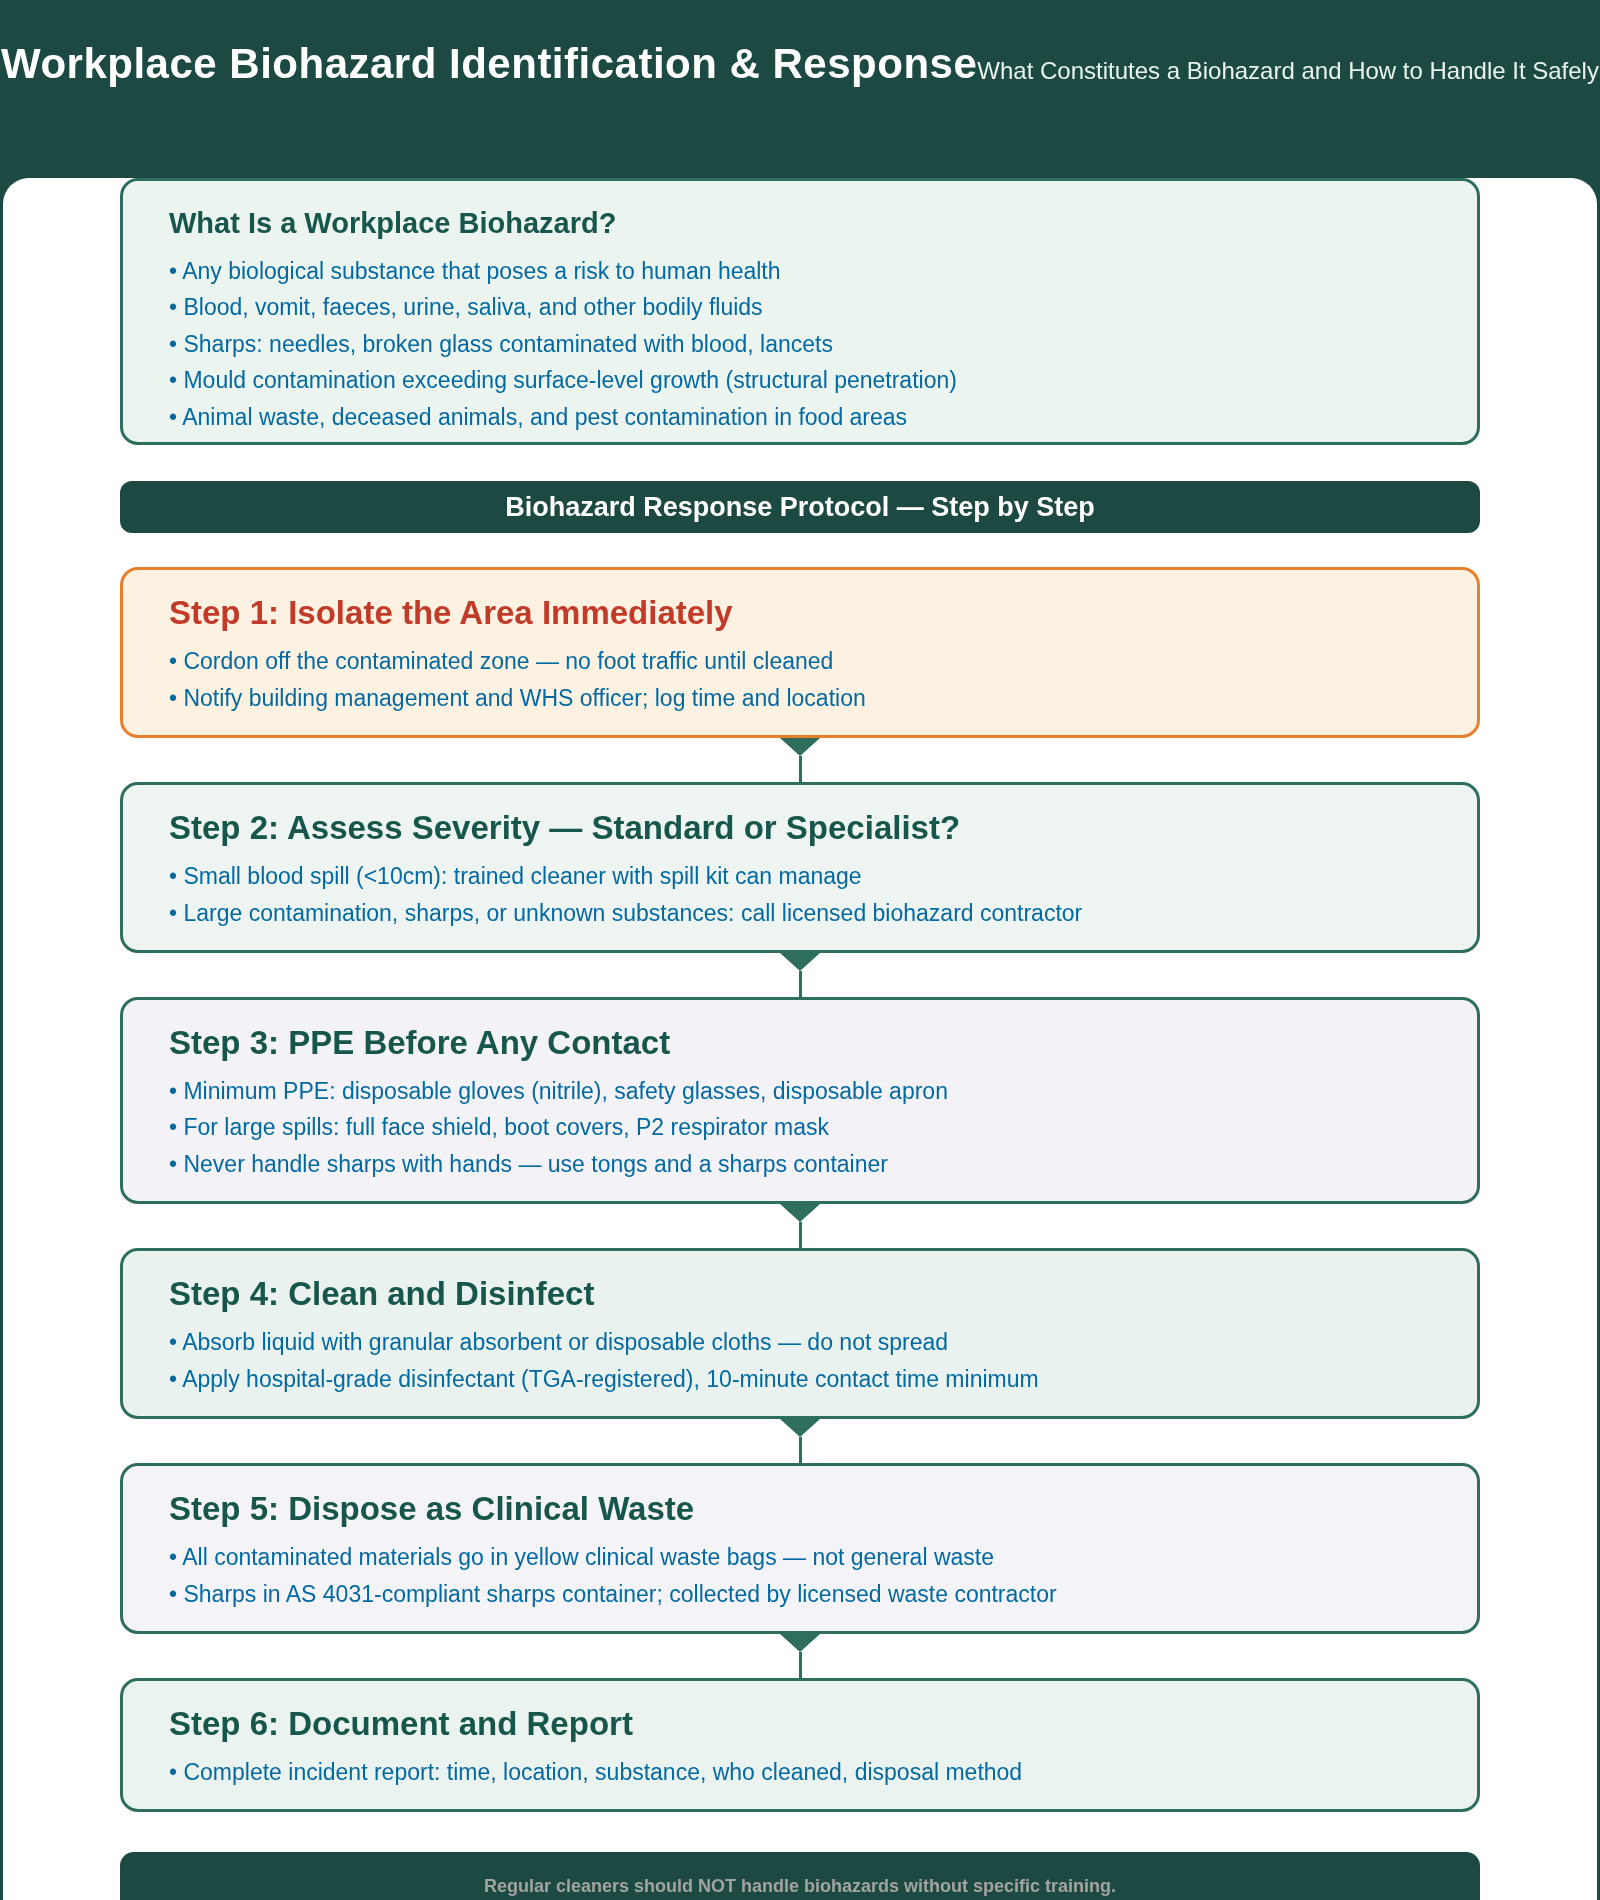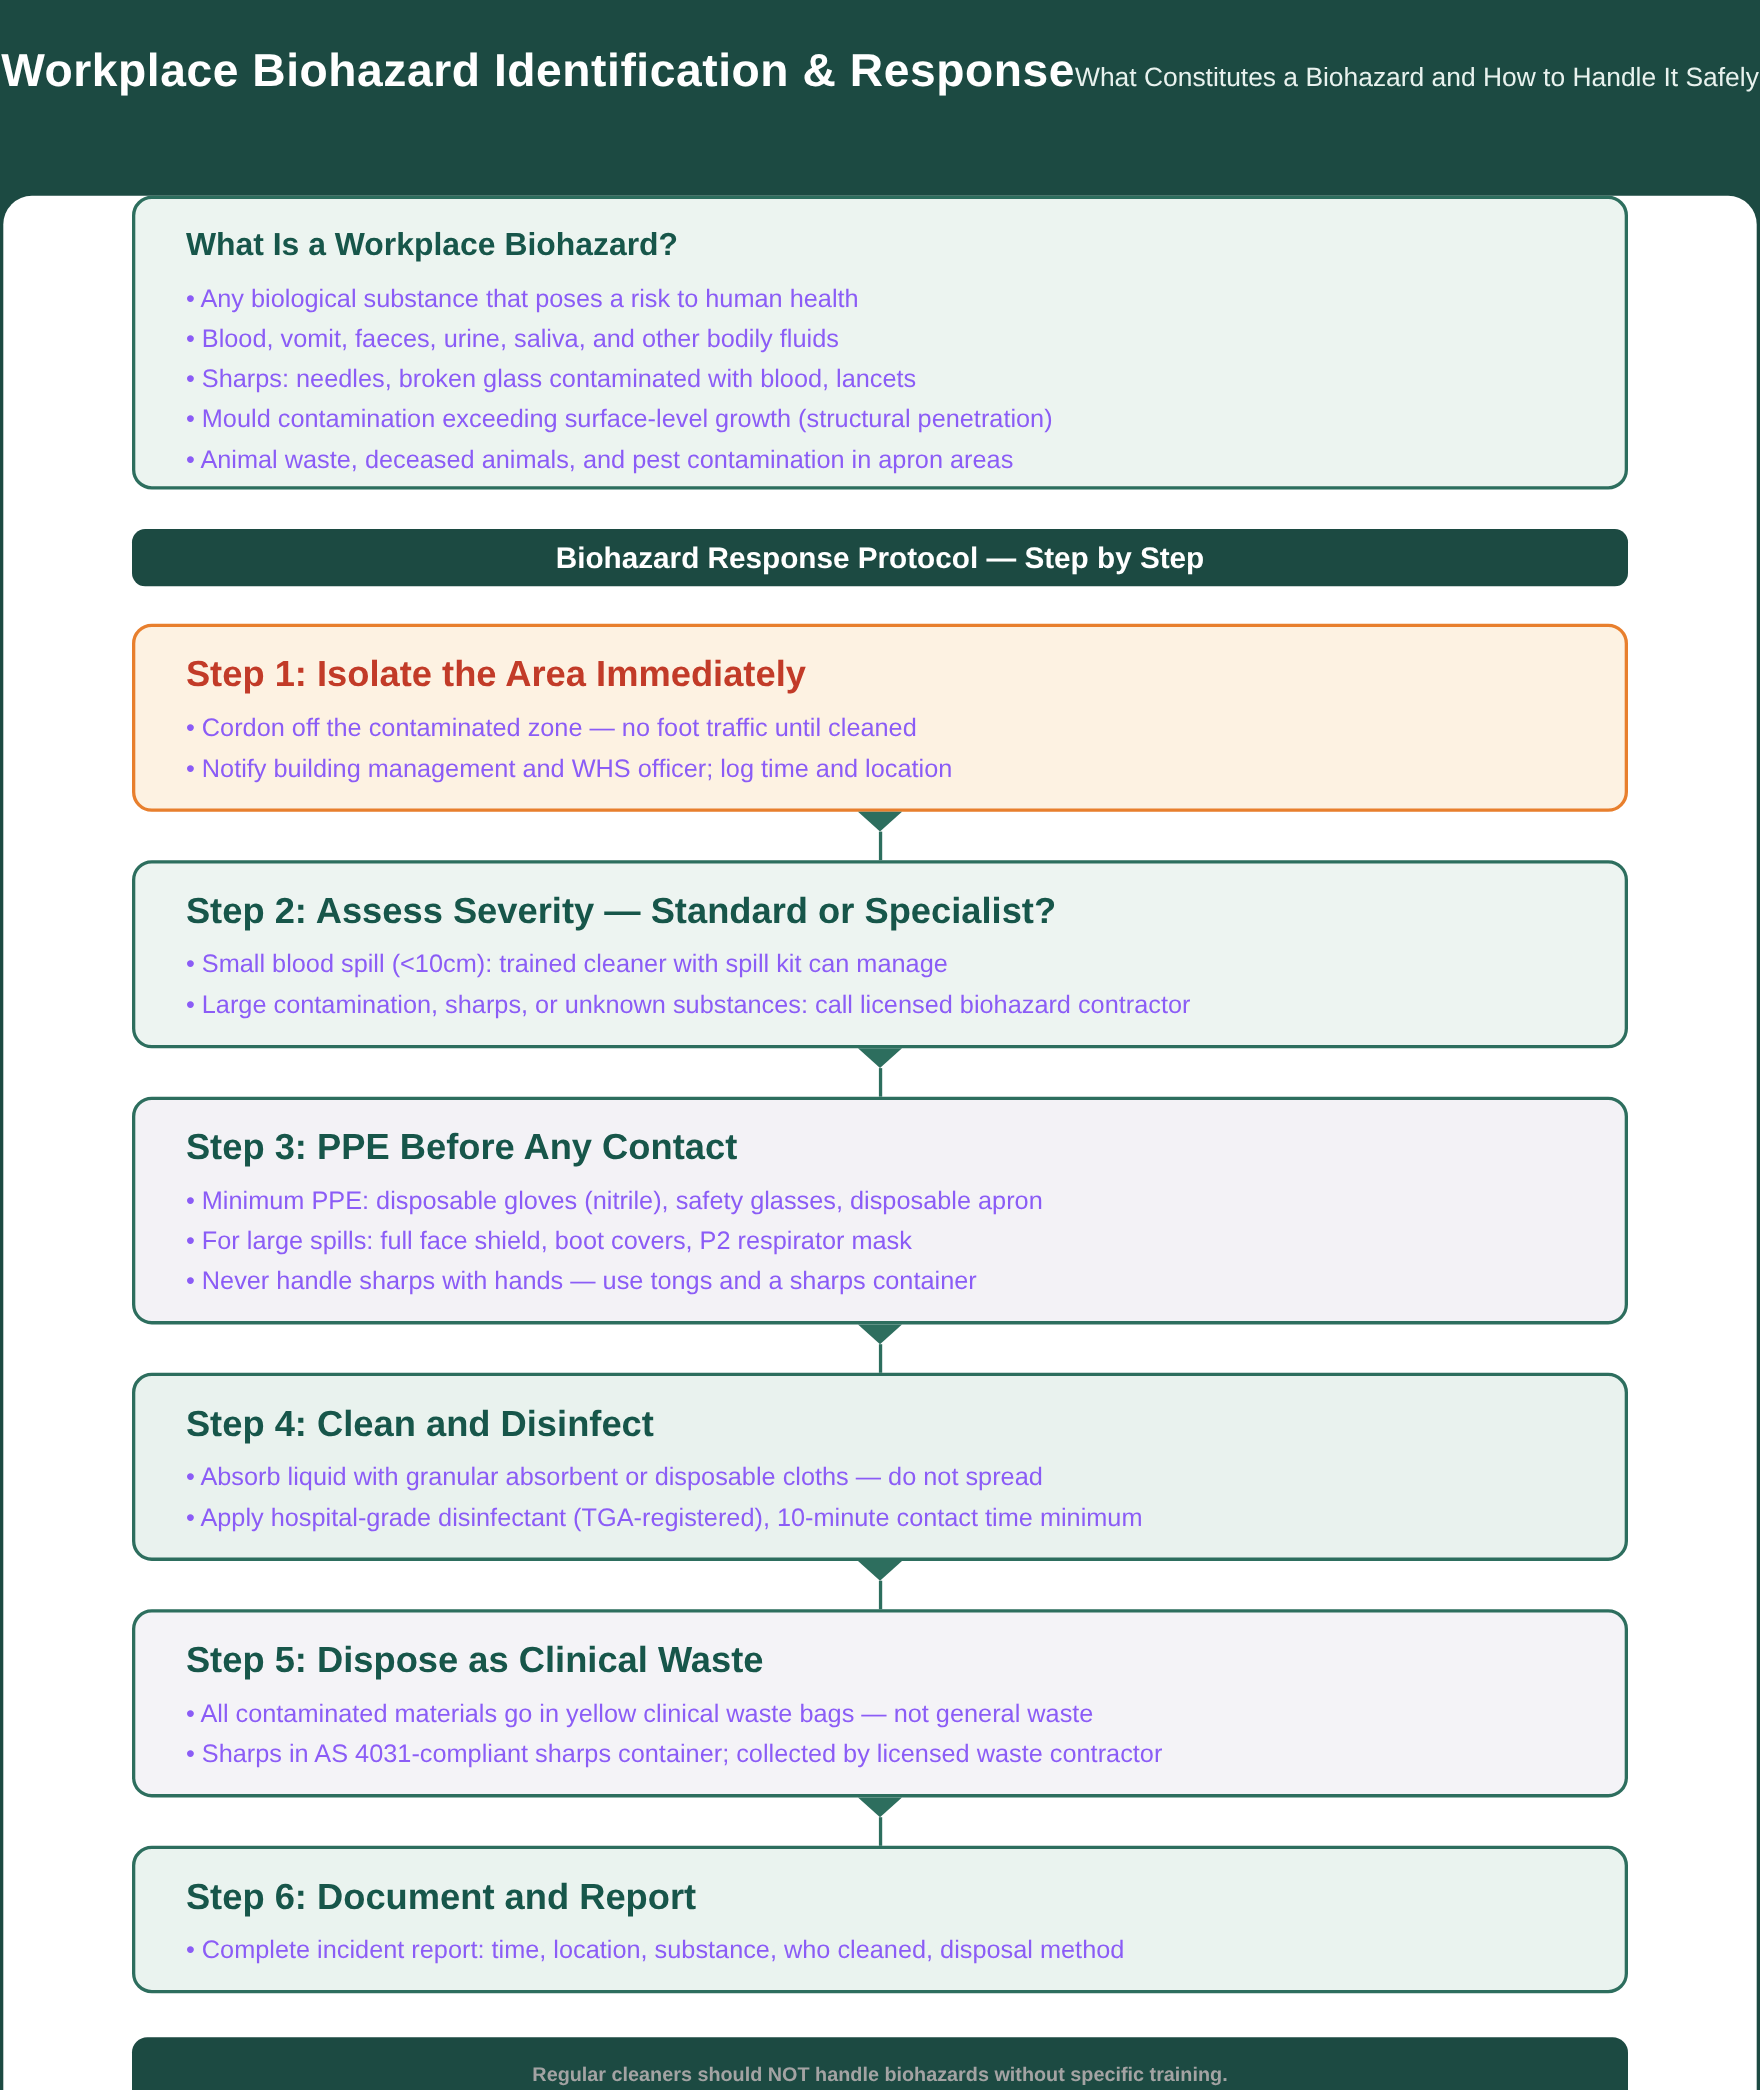--- a/index.html
+++ b/index.html
@@ -36,21 +36,21 @@
     background: #ecf4f0;
     border: 3px solid #2d6e5e;
     border-radius: 18px;
     padding: 26px 46px 12px 46px;
   }
   .box-title {
     font-size: 29px; font-weight: bold; color: #17564a; margin: 0 0 18px 0;
   }
   ul.bullets { list-style: none; margin: 0; padding: 0; }
   ul.bullets li {
-    font-size: 23px; color: #8b5cf6; line-height: 1.15;
+    font-size: 23px; color: #0369a1; line-height: 1.15;
     margin-top: 10px;
   }
   ul.bullets li:first-child { margin-top: 16px; }
   ul.bullets li::before { content: "• "; }
   .banner {
     margin-top: 36px;
     height: 52px;
     background: #1c4a42;
     border-radius: 12px;
     display: flex; align-items: center; justify-content: center;
@@ -98,21 +98,21 @@
 <div class="card">
   <div class="inner">
 
     <div class="intro-box">
       <h2 class="box-title">What Is a Workplace Biohazard?</h2>
       <ul class="bullets">
           <li>Any biological substance that poses a risk to human health</li>
           <li>Blood, vomit, faeces, urine, saliva, and other bodily fluids</li>
           <li>Sharps: needles, broken glass contaminated with blood, lancets</li>
           <li>Mould contamination exceeding surface-level growth (structural penetration)</li>
-          <li>Animal waste, deceased animals, and pest contamination in apron areas</li>
+          <li>Animal waste, deceased animals, and pest contamination in food areas</li>
         </ul>
     </div>
 
     <div class="banner">
       <span class="banner-label">Biohazard Response Protocol — Step by Step</span>
     </div>
 
     <div class="steps" id="steps">
   <div class="step-box" style="background: rgb(253, 242, 226); border-color: rgb(232, 127, 45);">
     <h2 class="step-title" style="color: rgb(194, 59, 40);">Step 1: Isolate the Area Immediately</h2>

